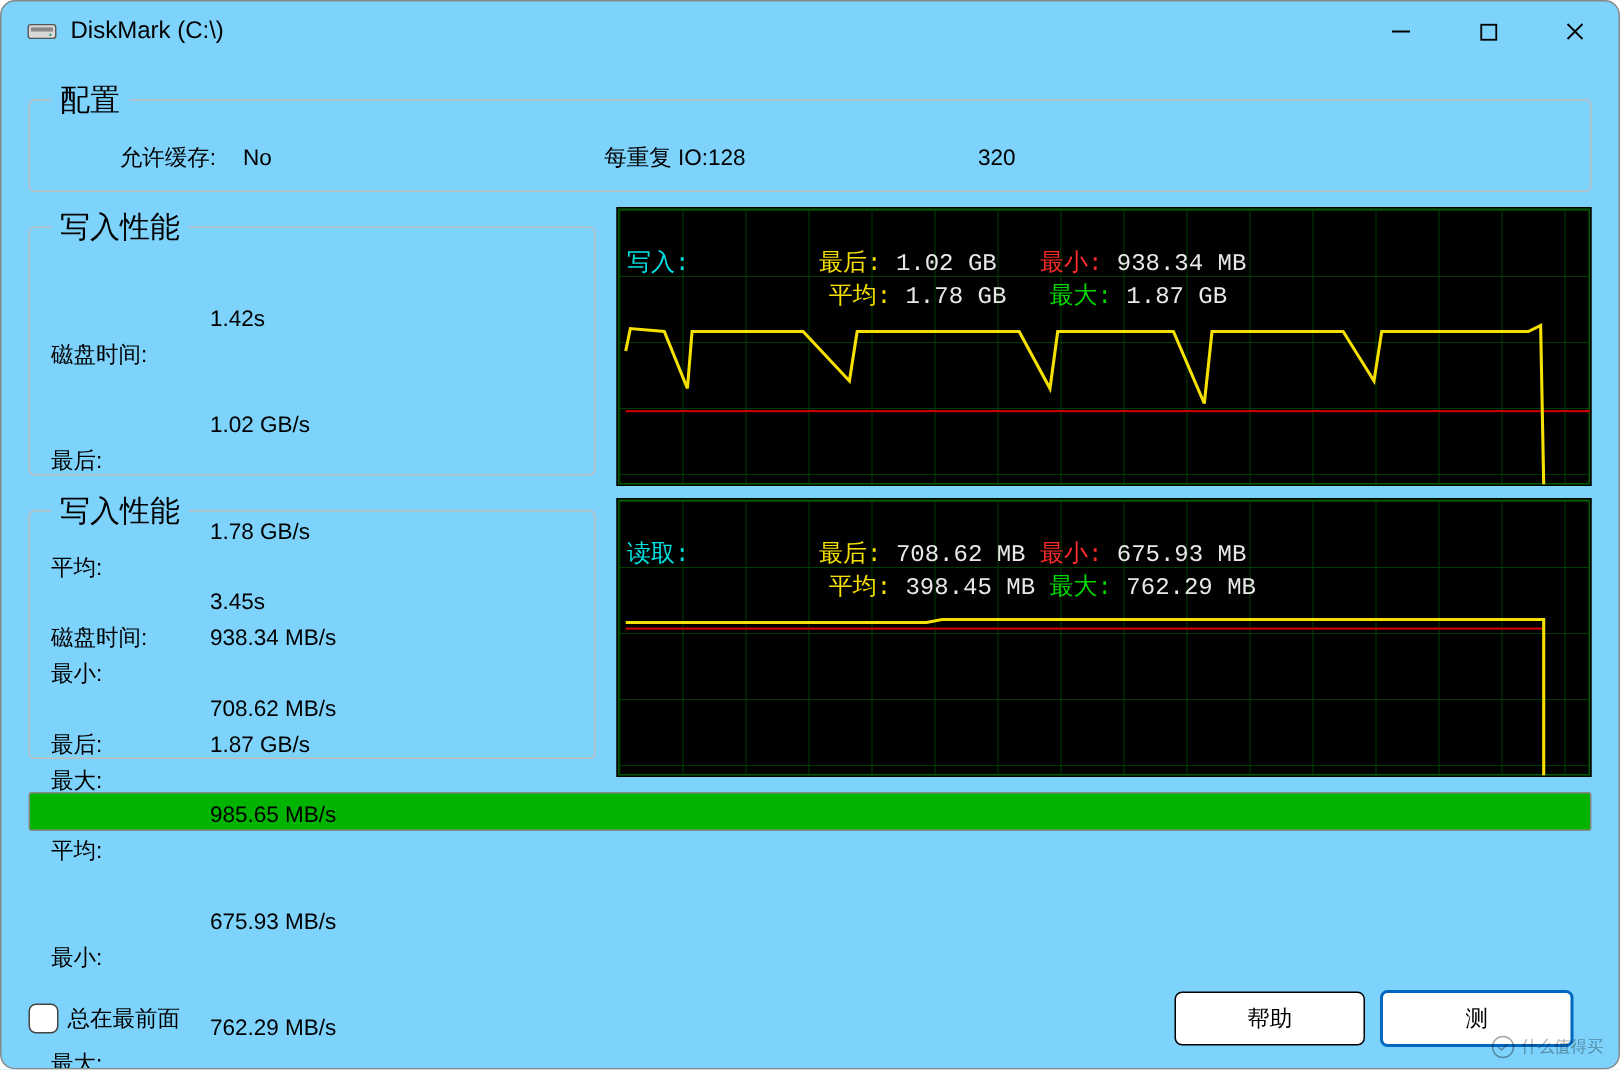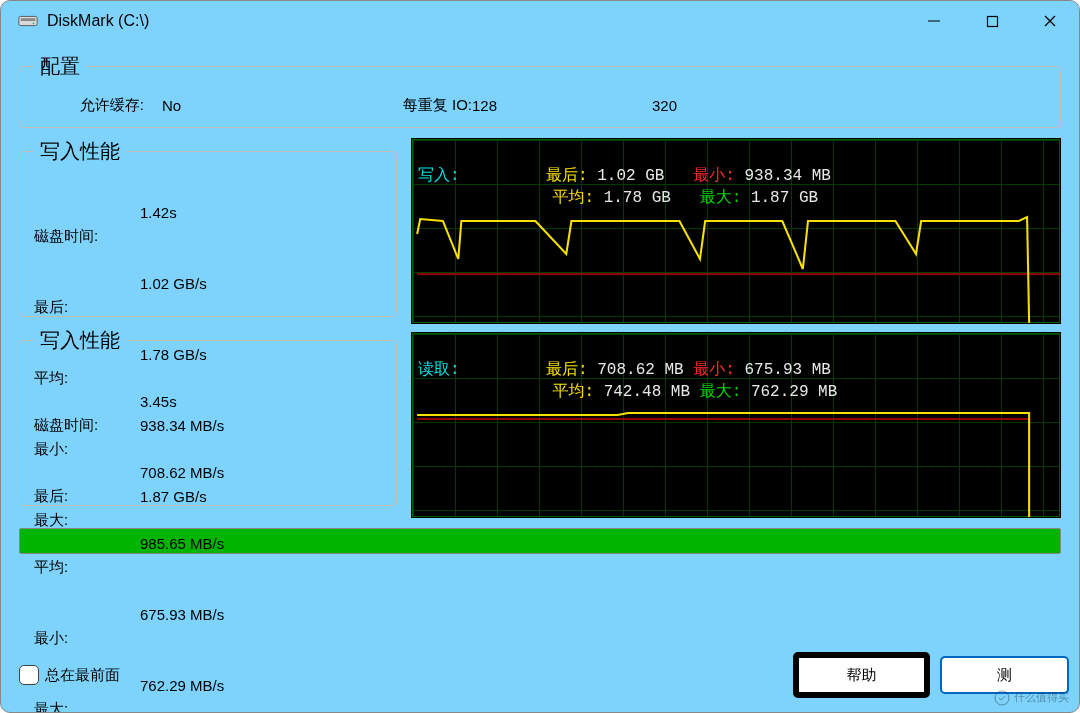--- a/index.html
+++ b/index.html
@@ -28,23 +28,23 @@
   .strow .sv{margin-left:16px;}
   .graph{flex:1;height:184px;background:#000;position:relative;font-family:"Courier New",monospace;color:#fff;border:1px solid #000;margin-bottom:8px;}
   .graph .grid{position:absolute;inset:0;background-image:
      linear-gradient(to right,#003c00 1px,transparent 1px),
      linear-gradient(to bottom,#003c00 1px,transparent 1px);
      background-size:42px 44px;border:1px solid #005a00;}
   .graph .overlay{position:absolute;left:6px;right:24px;top:4px;font-size:16px;line-height:22px;white-space:pre;}
   .graph .overlay span{display:inline-block;}
   .c-cyan{color:#00e0e0;} .c-yellow{color:#f5e000;} .c-white{color:#e8e8e8;} .c-red{color:#ff2a2a;} .c-green{color:#00d800;}
   .progress{height:24px;background:#00b400;border:1px solid #888;border-radius:2px;margin-top:2px;}
-  .footer{position:absolute;left:18px;right:10px;bottom:14px;display:flex;align-items:center;}
+  .footer{position:absolute;left:18px;right:30px;bottom:14px;display:flex;align-items:center;}
   .chk{width:18px;height:18px;border:1.5px solid #444;border-radius:5px;margin-right:6px;display:inline-block;background:#fff;}
-  .btn{min-width:125px;height:34px;border:6px solid #000000;border-radius:5px;background:#fff;display:flex;align-items:center;justify-content:center;margin-left:10px;font-size:15px;}
+  .btn{min-width:125px;height:34px;border:1px solid #000000;border-radius:5px;background:#fff;display:flex;align-items:center;justify-content:center;margin-left:10px;font-size:15px;}
   .btn.primary{border:2px solid #0067c0;color:#000;}
   .watermark{position:absolute;right:10px;bottom:6px;font-size:11px;color:rgba(0,0,0,.35);display:flex;align-items:flex-start;gap:4px;}
 </style>
 </head>
 <body>
 
 <div id="window">
 
   <div class="titlebar">
     <span class="icon">
@@ -151,21 +151,21 @@
         </div>
 
         <div class="graph">
           <div class="grid"></div>
           <svg width="100%" height="100%" viewBox="0 0 630 184" preserveAspectRatio="none" style="position:absolute;inset:0">
             <polyline points="5,86 600,86 600,184" stroke="#c00000" stroke-width="1.5" fill="none"></polyline>
             <polyline points="5,82 200,82 210,80 600,80 600,184" stroke="#f5e000" stroke-width="2" fill="none"></polyline>
           </svg>
           <div class="overlay">
 <span class="c-cyan">读取:</span>         <span class="c-yellow">最后:</span> <span class="c-white">708.62 MB</span> <span class="c-red">最小:</span> <span class="c-white">675.93 MB</span>
-              <span class="c-yellow">平均:</span> <span class="c-white">742.48 MB</span> <span class="c-green">最大:</span> <span class="c-white">762.29 MB</span></div>
+              <span class="c-yellow">平均:</span> <span class="c-white">398.45 MB</span> <span class="c-green">最大:</span> <span class="c-white">762.29 MB</span></div>
         </div>
       </div>
     </div>
 
     <div class="progress"></div>
   </div>
 
   <div class="footer">
     <span class="chk"></span>
     <span>总在最前面</span>

